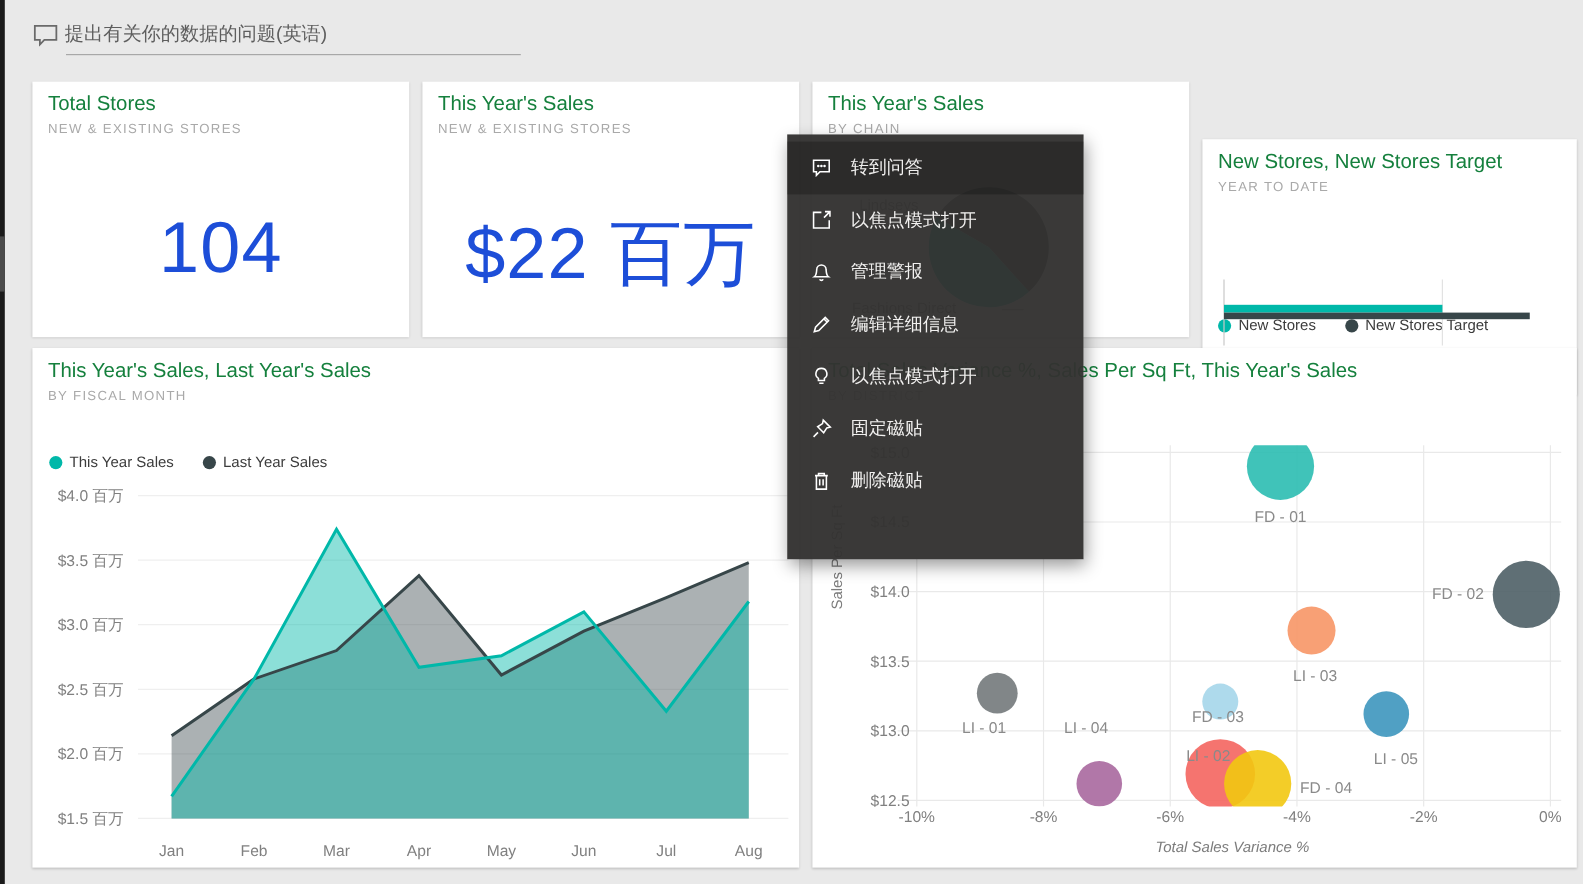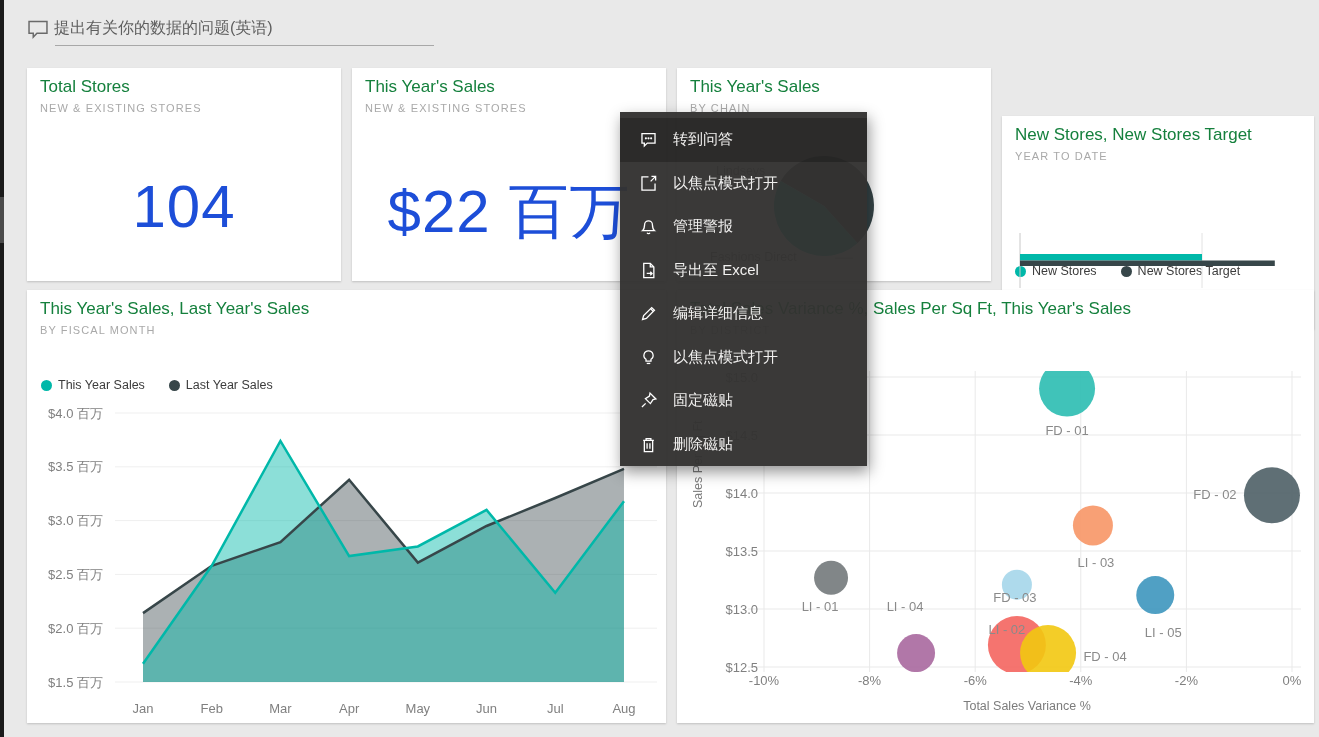--- a/index.html
+++ b/index.html
@@ -21,31 +21,31 @@
   .card-sub{position:absolute;left:13px;top:34px;font-size:11px;letter-spacing:1.1px;color:#a9a9a9;white-space:nowrap;}
   .big-num{position:absolute;left:0;right:0;top:104px;text-align:center;font-size:60px;font-weight:300;
            color:#1d4ed8;letter-spacing:1px;white-space:nowrap;}
   .legend{position:absolute;display:flex;align-items:center;font-size:12.5px;color:#3c3c3c;}
   .legend .item{display:flex;align-items:center;margin-right:24px;}
   .legend .dot{width:11px;height:11px;border-radius:50%;margin-right:6px;flex:none;}
   #card4 .legend{left:13px;top:148px;}
   #card5 .legend{left:14px;top:88px;}
   .csvg{position:absolute;left:0;top:0;}
   .pielab{position:absolute;font-size:12.5px;color:#767676;white-space:nowrap;}
-  #menu{position:absolute;left:620px;top:112px;width:247px;height:354px;z-index:10;
+  #menu{position:absolute;left:656px;top:112px;width:247px;height:354px;z-index:10;
         background:rgba(51,50,49,0.965);box-shadow:2px 6px 14px rgba(0,0,0,0.42);
         padding-top:6px;box-sizing:border-box;}
   .mi{height:43.5px;display:flex;align-items:center;padding-left:19px;cursor:default;}
   .mi.hl{background:rgba(0,0,0,0.24);}
   .mi .ic{width:20px;height:20px;margin-right:14px;flex:none;display:flex;align-items:center;}
   .mi .lbl{font-size:15px;color:#f1f0ef;white-space:nowrap;}
   .axis-title-y{position:absolute;left:14px;top:218px;transform:rotate(-90deg);transform-origin:left top;
         font-size:12.5px;color:#7c7c7c;white-space:nowrap;}
   .axis-title-x{position:absolute;left:240px;top:409px;width:220px;text-align:center;
-        font-size:12.5px;color:#7c7c7c;white-space:nowrap;}
+        font-size:12.5px;color:#7c7c7c;white-space:nowrap;font-style:italic;}
 </style>
 </head>
 <body>
 
 <div id="stage">
   <div class="rail">
       <div class="rail-thumb"></div>
     </div>
 
   <svg class="qna-icon" width="22" height="19" viewBox="0 0 20 18">
@@ -226,30 +226,20 @@
           <svg width="19" height="19" viewBox="0 0 16 16" fill="none" stroke="#ffffff" stroke-width="1.1">
             <path d="M3 11.5c1.6-1.2 1.6-3.4 1.7-5a3.3 3.3 0 016.6 0c.1 1.6.1 3.8 1.7 5z"></path>
             <path d="M6.8 13.2a1.3 1.3 0 002.4 0"></path>
           </svg>
         </span>
         <span class="lbl">管理警报</span>
       </div>
       <div class="mi">
         <span class="ic">
           <svg width="19" height="19" viewBox="0 0 16 16" fill="none" stroke="#ffffff" stroke-width="1.1">
-            <path d="M4 2h5.5L12.5 5v9h-8.5z"></path>
-            <path d="M9.5 2v3h3"></path>
-            <path d="M6.5 10.5h4.5M9.5 9L11 10.5 9.5 12"></path>
-          </svg>
-        </span>
-        <span class="lbl">导出至 Excel</span>
-      </div>
-      <div class="mi">
-        <span class="ic">
-          <svg width="19" height="19" viewBox="0 0 16 16" fill="none" stroke="#ffffff" stroke-width="1.1">
             <path d="M3 13l.9-3.2 6.8-6.8 2.3 2.3-6.8 6.8z"></path>
             <path d="M9.8 4l2.2 2.2"></path>
           </svg>
         </span>
         <span class="lbl">编辑详细信息</span>
       </div>
       <div class="mi">
         <span class="ic">
           <svg width="19" height="19" viewBox="0 0 16 16" fill="none" stroke="#ffffff" stroke-width="1.1">
             <path d="M8 2.5a3.8 3.8 0 012.1 7v1.5H5.9V9.5a3.8 3.8 0 012.1-7z"></path>

